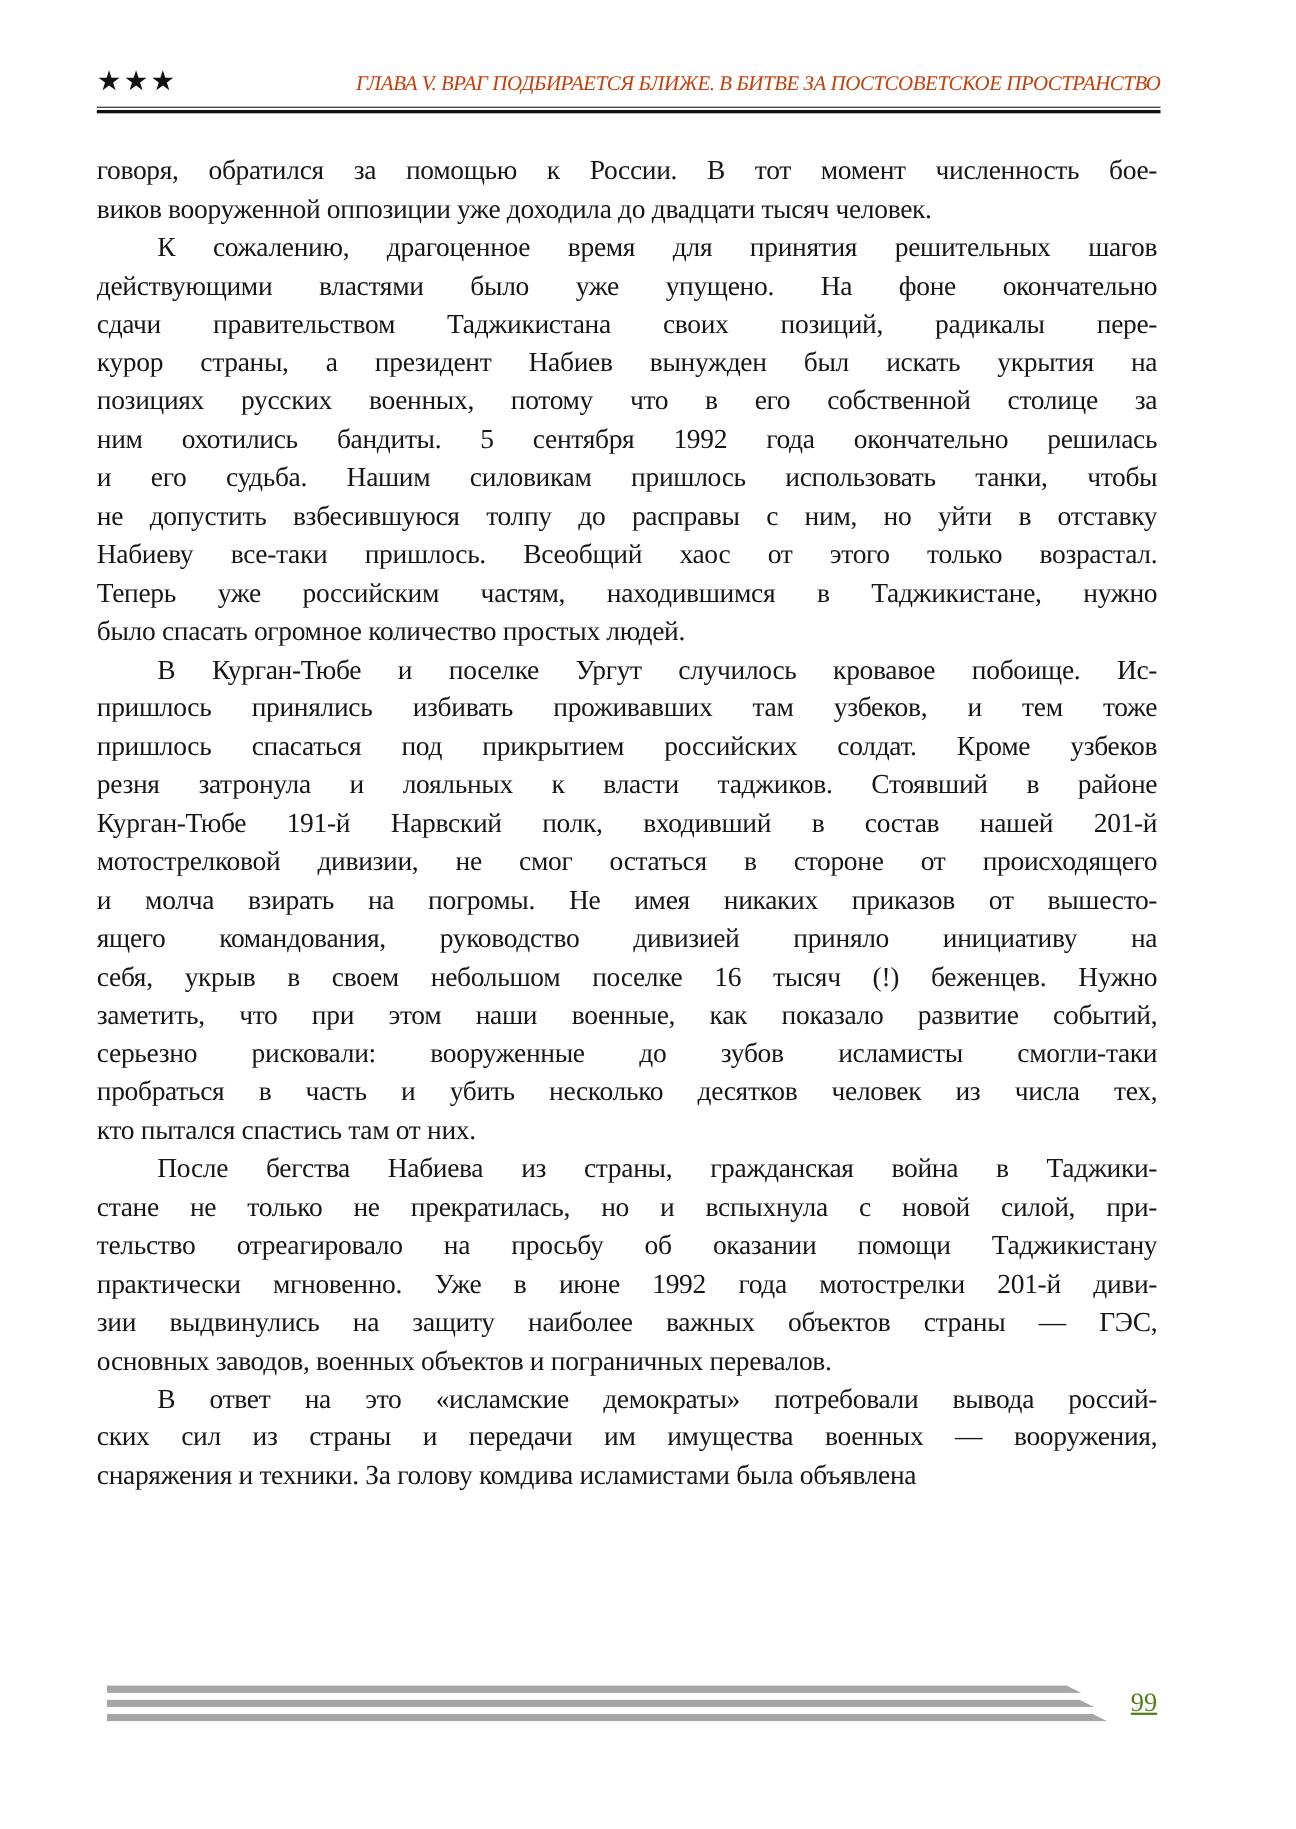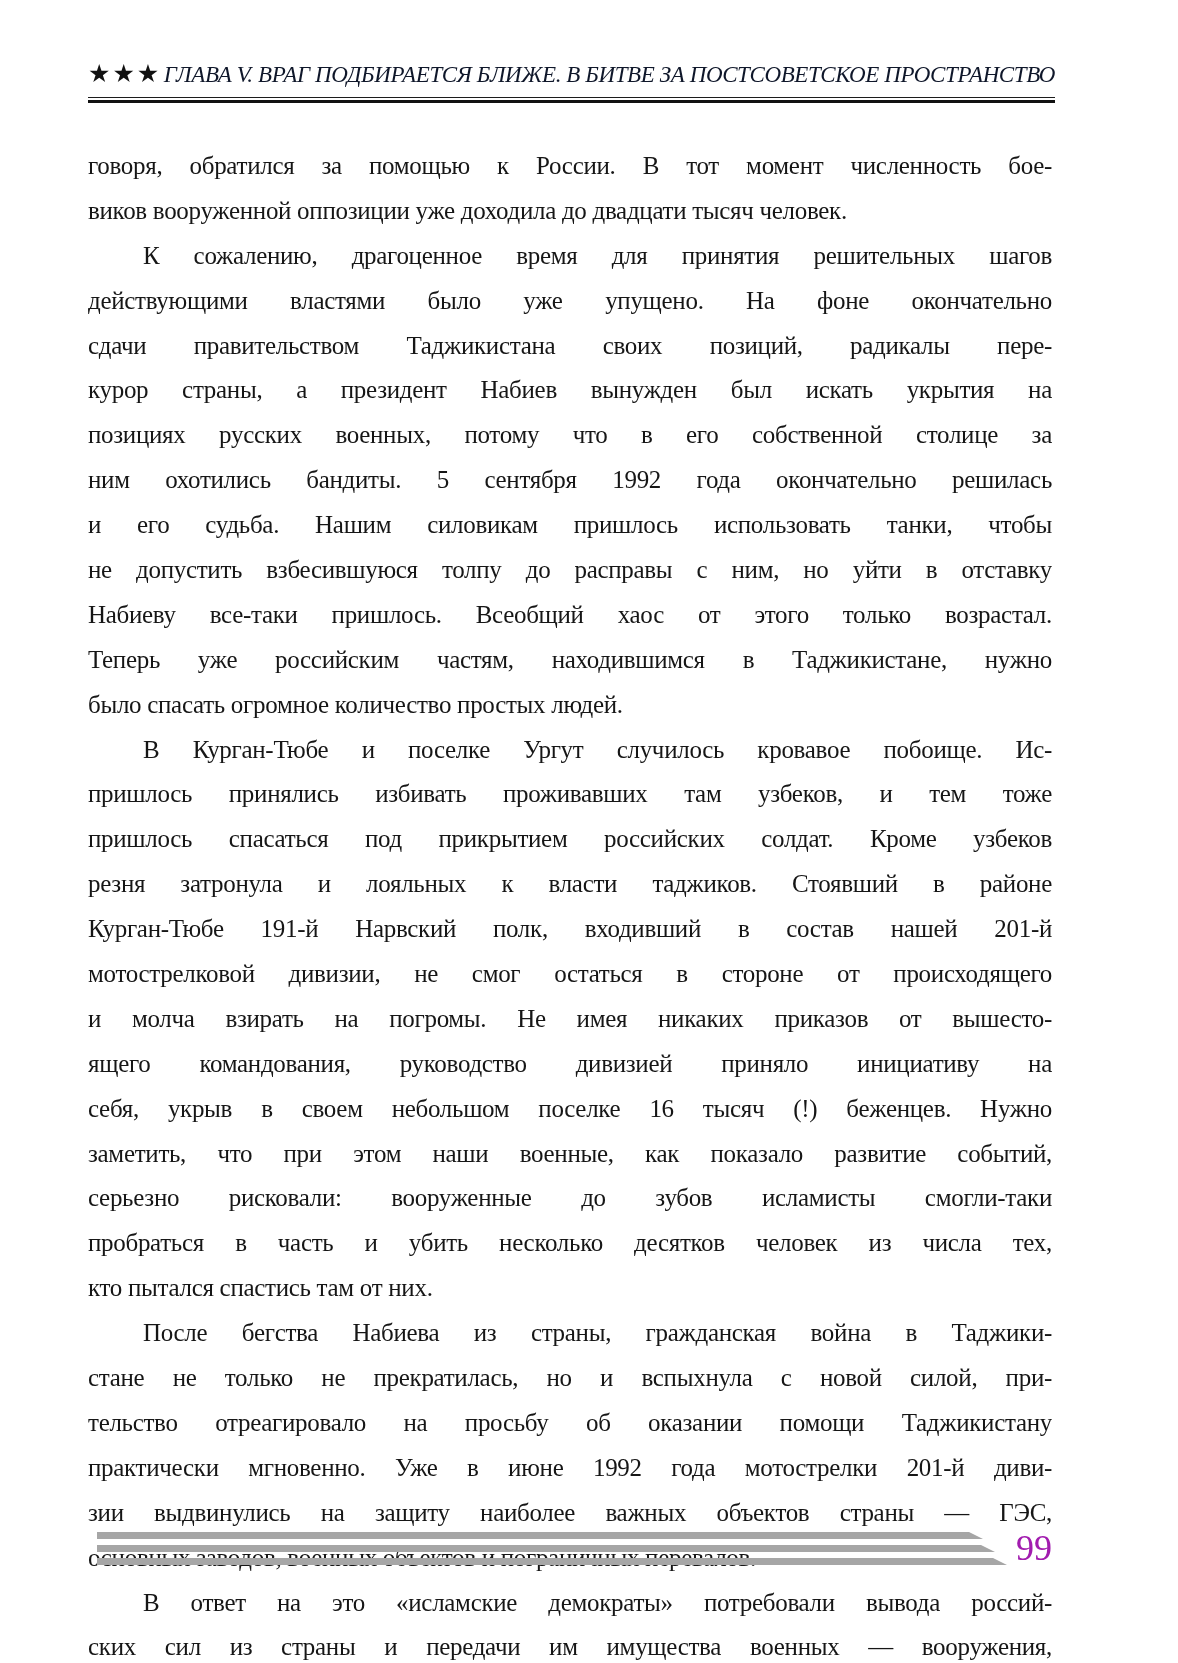--- a/index.html
+++ b/index.html
@@ -31,24 +31,24 @@
     font-size: 25px;
     letter-spacing: 2px;
     color: #111111;
     line-height: 28px;
     white-space: nowrap;
   }
   .running-title {
     margin: 0;
     font-weight: normal;
     font-style: italic;
-    font-size: 23px;
+    font-size: 19px;
     letter-spacing: -0.4px;
     text-transform: uppercase;
-    color: #0f172a;
+    color: #c2410c;
     white-space: nowrap;
     line-height: 28px;
   }
   .header-rule {
     position: absolute;
     top: 97px;
     left: 88px;
     right: 123px;
   }
   .rule-thin  { height: 1px; background: #1c1c1c; }
@@ -66,21 +66,20 @@
   }
   .para { margin: 0; padding: 0; }
   .line {
     height: 34.9px;
     line-height: 34.9px;
     overflow: hidden;
     text-align: justify;
     text-align-last: justify;
     text-justify: inter-word;
     white-space: normal;
-    margin-top: 10px;
   }
   .line.last {
     text-align-last: left;
   }
   .para.indent .line.first {
     text-indent: 55px;
   }
 
   
   .footer {
@@ -101,23 +100,24 @@
     margin-bottom: 6px;
     clip-path: polygon(0 0, calc(100% - 14px) 0, 100% 100%, 0 100%);
   }
   .bar1 { width: 886px; }
   .bar2 { width: 898px; }
   .bar3 { width: 910px; }
   .page-number {
     position: absolute;
     right: 0;
     top: 0;
-    font-size: 36px;
+    font-size: 24px;
     line-height: 36px;
-    color: #a21caf;
+    color: #4d7c0f;
+    text-decoration: underline;
   }
 </style>
 </head>
 <body>
 
 <div class="page">
 
   <div class="header-row">
     <span class="stars">★★★</span>
     <h1 class="running-title">ГЛАВА V. ВРАГ ПОДБИРАЕТСЯ БЛИЖЕ. В БИТВЕ ЗА ПОСТСОВЕТСКОЕ ПРОСТРАНСТВО</h1>

